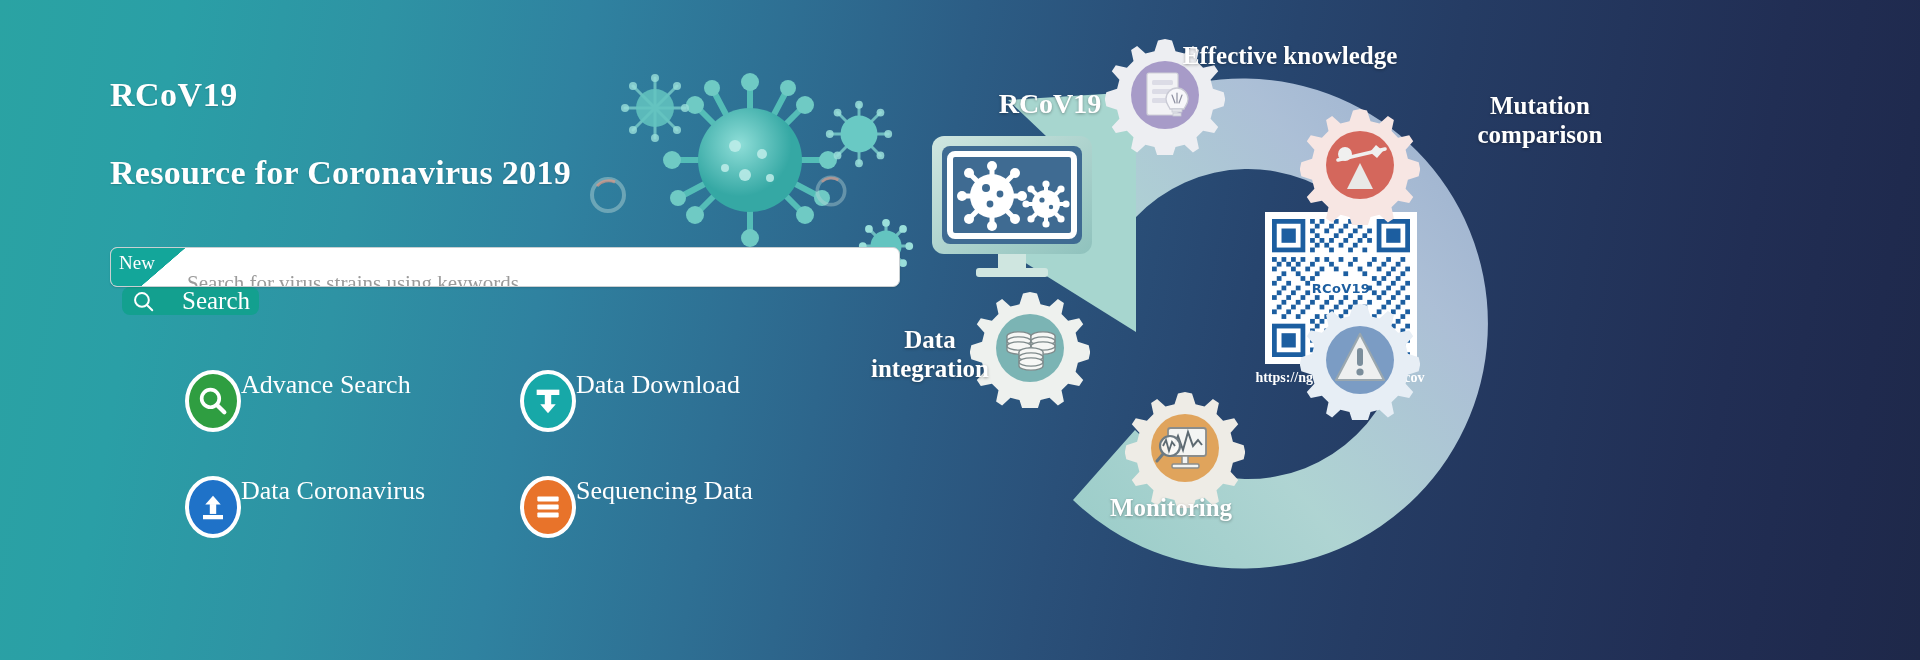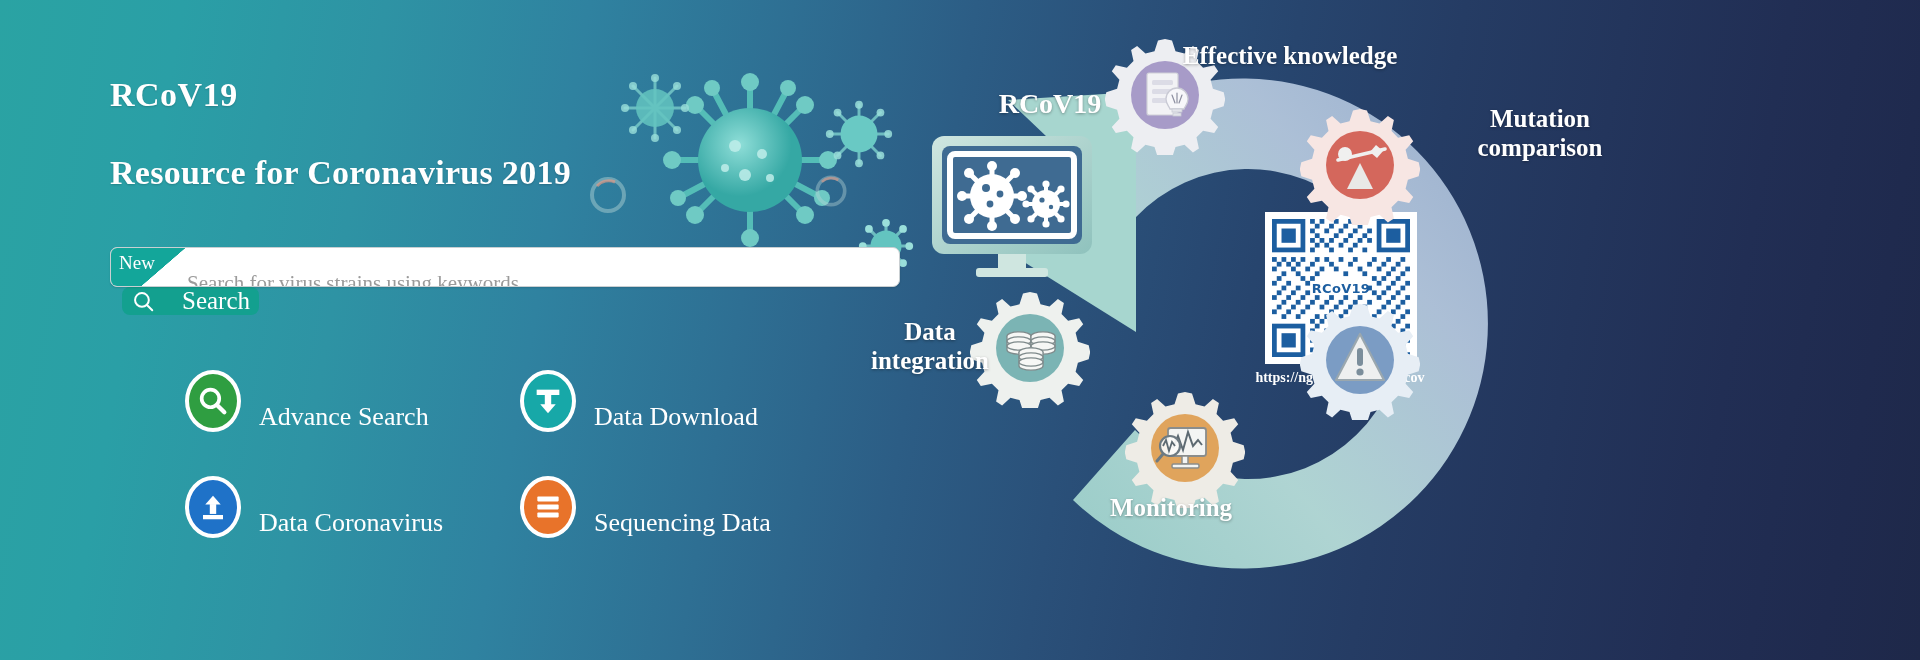--- a/index.html
+++ b/index.html
@@ -131,22 +131,21 @@
     position: absolute;
     left: 185px;
     top: 370px;
     width: 680px;
     display: grid;
     grid-template-columns: 335px 335px;
     grid-row-gap: 44px;
   }
   .ql-item {
     display: flex;
-    align-items: flex-end;
-    gap: 18px;
+    align-items: flex-start;
     cursor: pointer;
   }
   .ql-ico {
     width: 56px; height: 62px;
     border-radius: 50%;
     border: 4px solid #ffffff;
     display: flex;
     align-items: center;
     justify-content: center;
     flex: 0 0 auto;
@@ -739,21 +738,21 @@
     <svg style="position:absolute; left:380px; top:105px;" width="120" height="120" viewBox="0 0 120 120">
       <path d="M60 4 l7 1.5 3.5 10.8 9 2.3 8.4-7.6 6 4 -2.4 11.1 6.6 6.6 11.1-2.4 4 6 -7.6 8.4 2.3 9 10.8 3.5 1.5 7 -1.5 7 -10.8 3.5 -2.3 9 7.6 8.4 -4 6 -11.1-2.4 -6.6 6.6 2.4 11.1 -6 4 -8.4-7.6 -9 2.3 -3.5 10.8 -7 1.5 -7-1.5 -3.5-10.8 -9-2.3 -8.4 7.6 -6-4 2.4-11.1 -6.6-6.6 -11.1 2.4 -4-6 7.6-8.4 -2.3-9 -10.8-3.5 -1.5-7 1.5-7 10.8-3.5 2.3-9 -7.6-8.4 4-6 11.1 2.4 6.6-6.6 -2.4-11.1 6-4 8.4 7.6 9-2.3 3.5-10.8 z" fill="#f7e6e3"></path>
       <circle cx="60" cy="60" r="34" fill="#d4675c"></circle>
       <g>
         <circle cx="45" cy="49" r="7" fill="#f0f0ef"></circle>
         <polygon points="76,40 83,46 77,53 70,47" fill="#f0f0ef"></polygon>
         <line x1="38" y1="55" x2="85" y2="44" stroke="#f0f0ef" stroke-width="3.6" stroke-linecap="round"></line>
         <polygon points="60,58 73,84 47,84" fill="#e9e9e7"></polygon>
       </g>
     </svg>
-    <div class="dlabel" style="left:480px; top:105px; width:280px;">Mutation
+    <div class="dlabel" style="left:480px; top:92px; width:280px;">Mutation
 comparison</div>
 
     <svg style="position:absolute; left:380px; top:300px;" width="120" height="120" viewBox="0 0 120 120">
       <path d="M60 4 l7 1.5 3.5 10.8 9 2.3 8.4-7.6 6 4 -2.4 11.1 6.6 6.6 11.1-2.4 4 6 -7.6 8.4 2.3 9 10.8 3.5 1.5 7 -1.5 7 -10.8 3.5 -2.3 9 7.6 8.4 -4 6 -11.1-2.4 -6.6 6.6 2.4 11.1 -6 4 -8.4-7.6 -9 2.3 -3.5 10.8 -7 1.5 -7-1.5 -3.5-10.8 -9-2.3 -8.4 7.6 -6-4 2.4-11.1 -6.6-6.6 -11.1 2.4 -4-6 7.6-8.4 -2.3-9 -10.8-3.5 -1.5-7 1.5-7 10.8-3.5 2.3-9 -7.6-8.4 4-6 11.1 2.4 6.6-6.6 -2.4-11.1 6-4 8.4 7.6 9-2.3 3.5-10.8 z" fill="#e7eef5"></path>
       <circle cx="60" cy="60" r="34" fill="#7b9cc4"></circle>
       <path d="M60 34 L84 80 L36 80 Z" fill="#eef0f0" stroke="#9aa7ae" stroke-width="2.2" stroke-linejoin="round"></path>
       <rect x="57" y="48" width="6" height="18" rx="3" fill="#7b8e9b"></rect>
       <circle cx="60" cy="72" r="3.6" fill="#7b8e9b"></circle>
     </svg>
 
@@ -789,17 +788,17 @@
           <ellipse cx="73" cy="58" rx="12" ry="4.2"></ellipse>
         </g>
         <g>
           <ellipse cx="61" cy="64" rx="12" ry="4.2"></ellipse>
           <path d="M49 64 v14 a12 4.2 0 0 0 24 0 v-14"></path>
           <ellipse cx="61" cy="69" rx="12" ry="4.2"></ellipse>
           <ellipse cx="61" cy="74" rx="12" ry="4.2"></ellipse>
         </g>
       </g>
     </svg>
-    <div class="dlabel" style="left:-130px; top:318px; width:280px;">Data
+    <div class="dlabel" style="left:-130px; top:326px; width:280px;">Data
 integration</div>
 
   </div>
 </div>
 
 </body></html>

